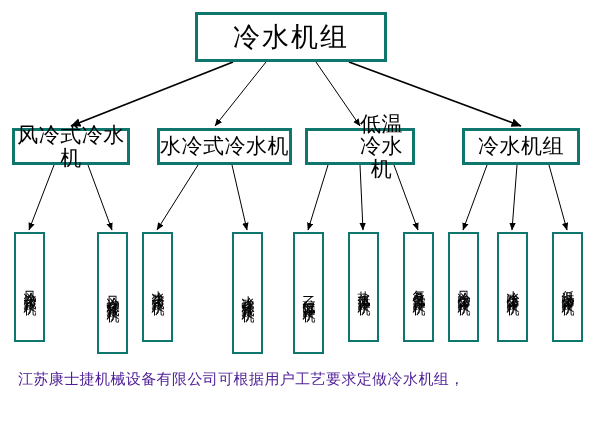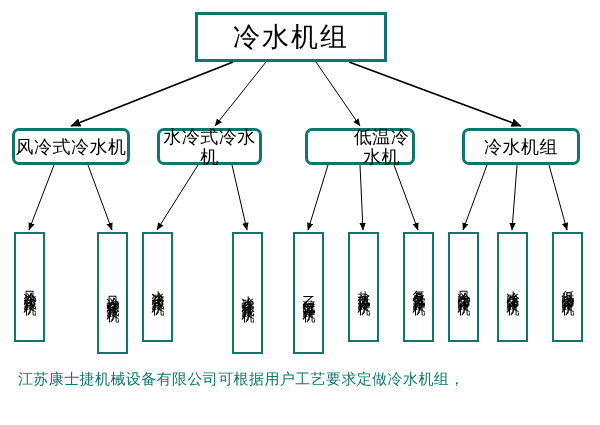--- a/index.html
+++ b/index.html
@@ -46,23 +46,22 @@
   }
 
   .node-root {
     border-width: 3px;
     font-size: 27px;
     letter-spacing: 2px;
   }
 
   .node-branch {
     border-width: 3px;
-    font-size: 18px;
+    font-size: 21px;
     letter-spacing: 0.5px;
-    border-radius: 7px;
   }
 
   .node-leaf {
     border-width: 2px;
     font-size: 13px;
     writing-mode: vertical-rl;
     text-orientation: upright;
     letter-spacing: 2px;
     padding: 3px 0 3px 0;
   }
@@ -74,21 +73,21 @@
   }
 
   #caption {
     position: absolute;
     left: 18px;
     top: 368px;
     width: 566px;
     font-size: 15px;
     line-height: 1.55;
     letter-spacing: 0.4px;
-    color: #0f766e;
+    color: #4c1d95;
   }
   #caption .cap-line {
     display: block;
     white-space: nowrap;
   }
 </style>
 </head>
 <body>
 
 <div id="diagram-canvas">
@@ -120,21 +119,21 @@
       </g>
   </svg>
 
   <div id="nodes-layer">
       <div class="node node-root" style="left: 195px; top: 12px; width: 192px; height: 50px;">
         <span class="node-text">冷水机组</span>
       </div>
       <div class="node node-branch" style="left: 12px; top: 128px; width: 118px; height: 37px;">
         <span class="node-text">风冷式冷水机</span>
       </div>
-      <div class="node node-branch" style="left: 157px; top: 128px; width: 105px; height: 37px; justify-content: center;">
+      <div class="node node-branch" style="left: 157px; top: 128px; width: 135px; height: 37px; justify-content: center;">
         <span class="node-text">水冷式冷水机</span>
       </div>
       <div class="node node-branch" style="left: 305px; top: 128px; width: 110px; height: 37px; padding-left: 43px;">
         <span class="node-text">低温冷水机</span>
       </div>
       <div class="node node-branch" style="left: 462px; top: 128px; width: 118px; height: 37px;">
         <span class="node-text">冷水机组</span>
       </div>
       <div class="node node-leaf" style="left: 14px; top: 232px; width: 31px; height: 110px;">
         <span class="leaf-text">风冷箱式冷水机</span>

